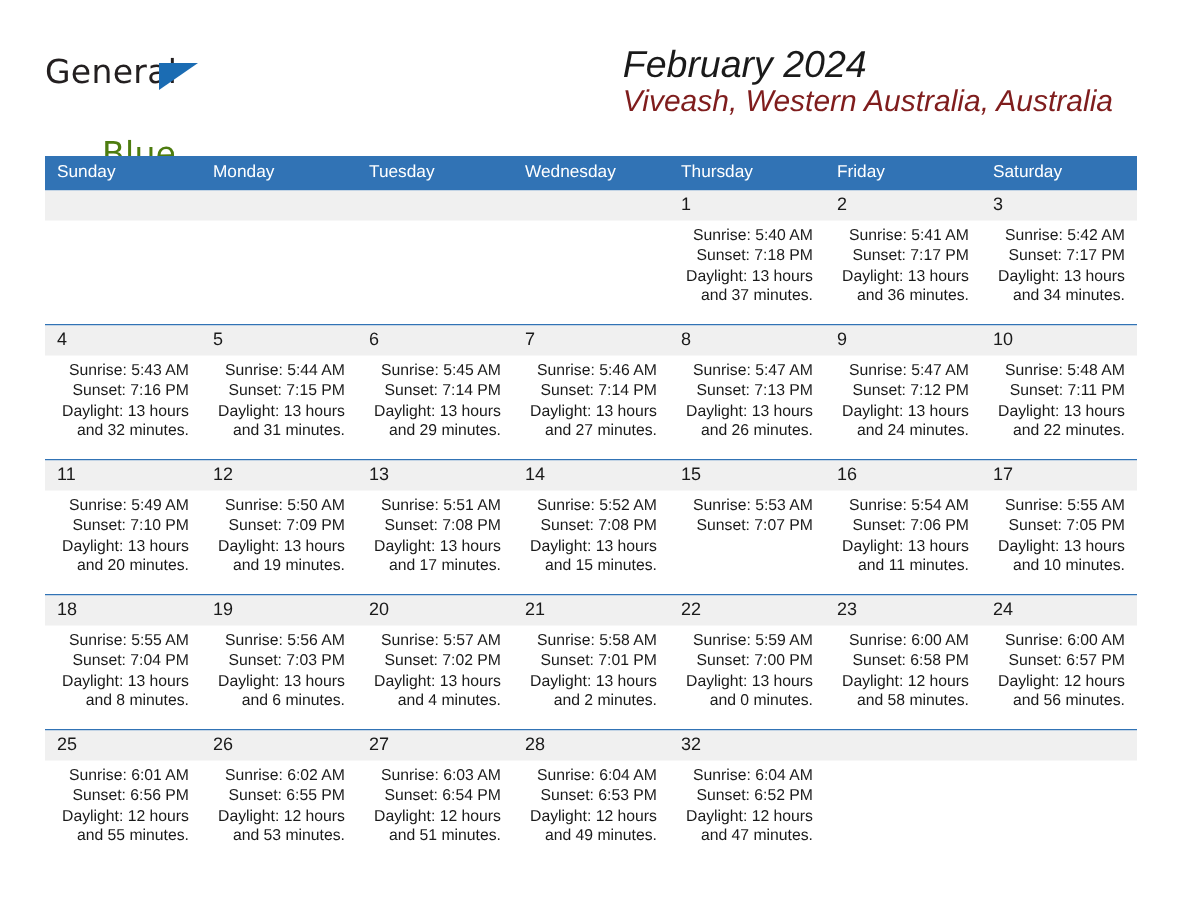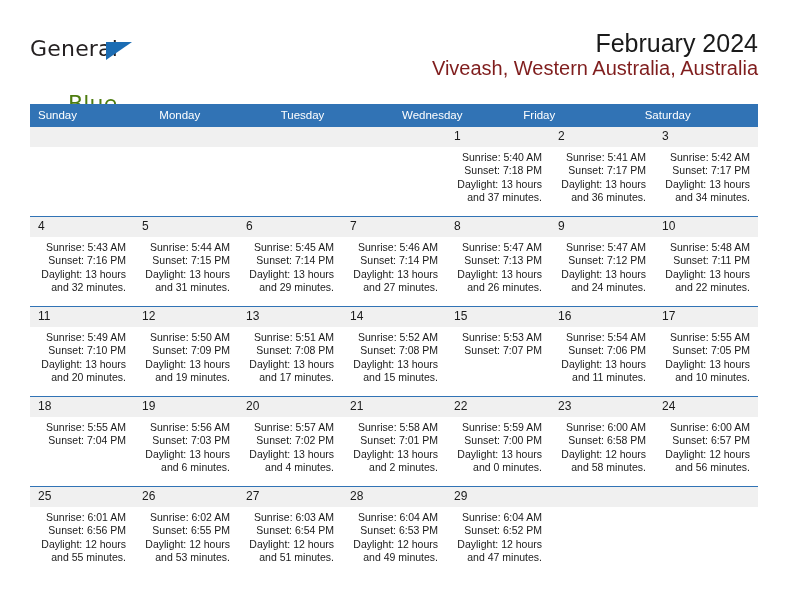--- a/index.html
+++ b/index.html
@@ -59,23 +59,24 @@
     left: 38px;
     top: 21px;
     font-size: 22px;
     letter-spacing: .2px;
     color: #4d7c0f;
     font-family: "DejaVu Sans", sans-serif;
     margin-top: 34px;
   }
   .title-block {
     position: absolute;
-    right: 0;
+    right: 16px;
     top: 0;
-    text-align: right;
+    text-align: left;
+    font-style: italic;
   }
   .month-title {
     font-size: 25px;
     color: #1a1a1a;
     line-height: 30px;
     white-space: nowrap;
   }
   .location {
     font-size: 20px;
     color: #7f1d1d;
@@ -164,20 +165,21 @@
     </div>
 
   </div>
 
   <div class="calendar">
     <div class="dow-row">
         <div class="dow">Sunday</div>
         <div class="dow">Monday</div>
         <div class="dow">Tuesday</div>
         <div class="dow">Wednesday</div>
+        <div class="dow">Thursday</div>
         <div class="dow">Friday</div>
         <div class="dow">Saturday</div>
       </div>
     <div id="weeks-container">
         <div class="week">
           <div class="cell empty">
             <div class="daynum"></div>
           </div>
           <div class="cell empty">
             <div class="daynum"></div>
@@ -327,20 +329,21 @@
               <div class="daylight">Daylight: 13 hours and 10 minutes.</div>
             </div>
           </div>
         </div>
         <div class="week">
           <div class="cell">
             <div class="daynum">18</div>
             <div class="body">
               <div>Sunrise: 5:55 AM</div>
               <div>Sunset: 7:04 PM</div>
+              <div class="daylight">Daylight: 13 hours and 8 minutes.</div>
             </div>
           </div>
           <div class="cell">
             <div class="daynum">19</div>
             <div class="body">
               <div>Sunrise: 5:56 AM</div>
               <div>Sunset: 7:03 PM</div>
               <div class="daylight">Daylight: 13 hours and 6 minutes.</div>
             </div>
           </div>
@@ -412,21 +415,21 @@
           </div>
           <div class="cell">
             <div class="daynum">28</div>
             <div class="body">
               <div>Sunrise: 6:04 AM</div>
               <div>Sunset: 6:53 PM</div>
               <div class="daylight">Daylight: 12 hours and 49 minutes.</div>
             </div>
           </div>
           <div class="cell">
-            <div class="daynum">29</div>
+            <div class="daynum">32</div>
             <div class="body">
               <div>Sunrise: 6:04 AM</div>
               <div>Sunset: 6:52 PM</div>
               <div class="daylight">Daylight: 12 hours and 47 minutes.</div>
             </div>
           </div>
           <div class="cell empty">
             <div class="daynum"></div>
           </div>
           <div class="cell empty">

